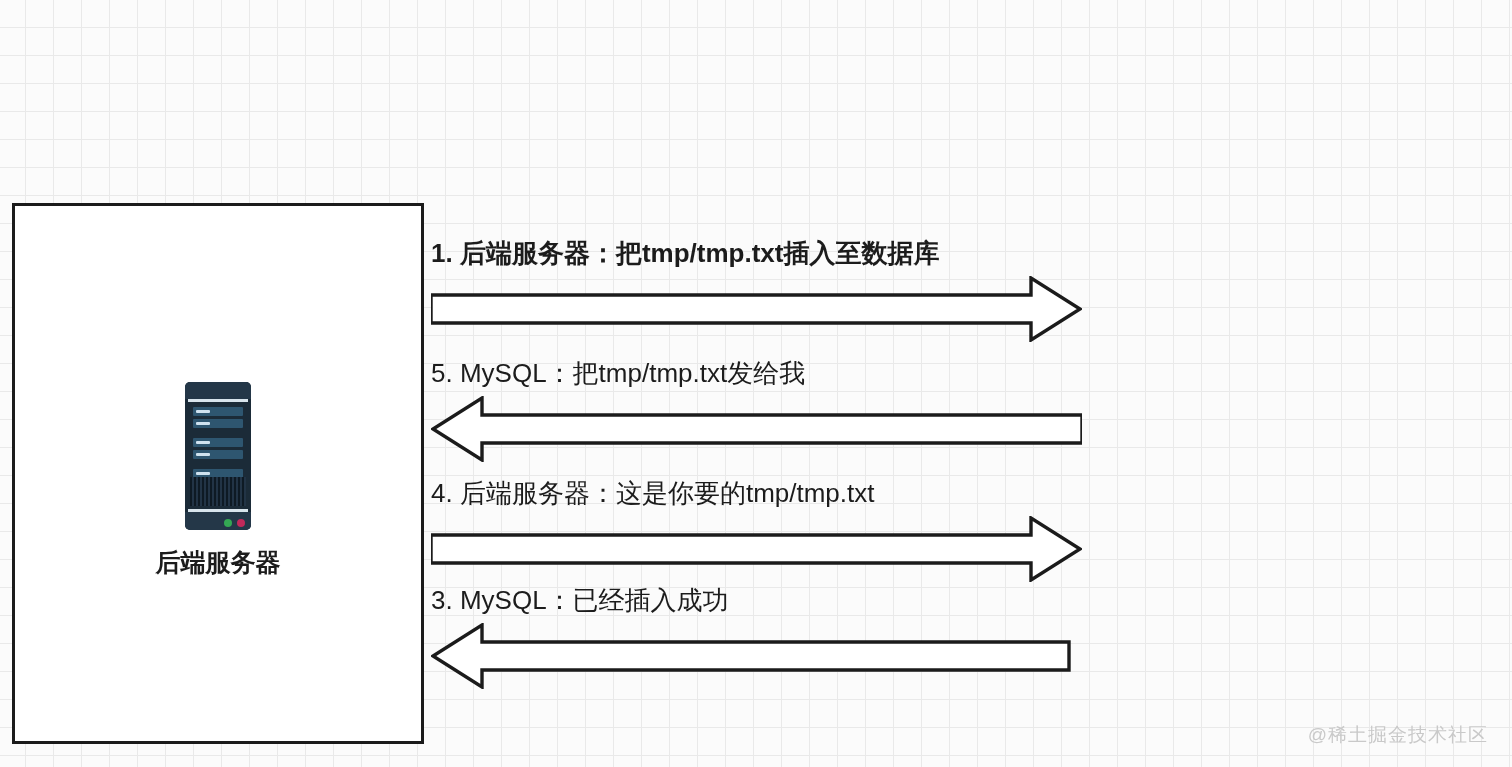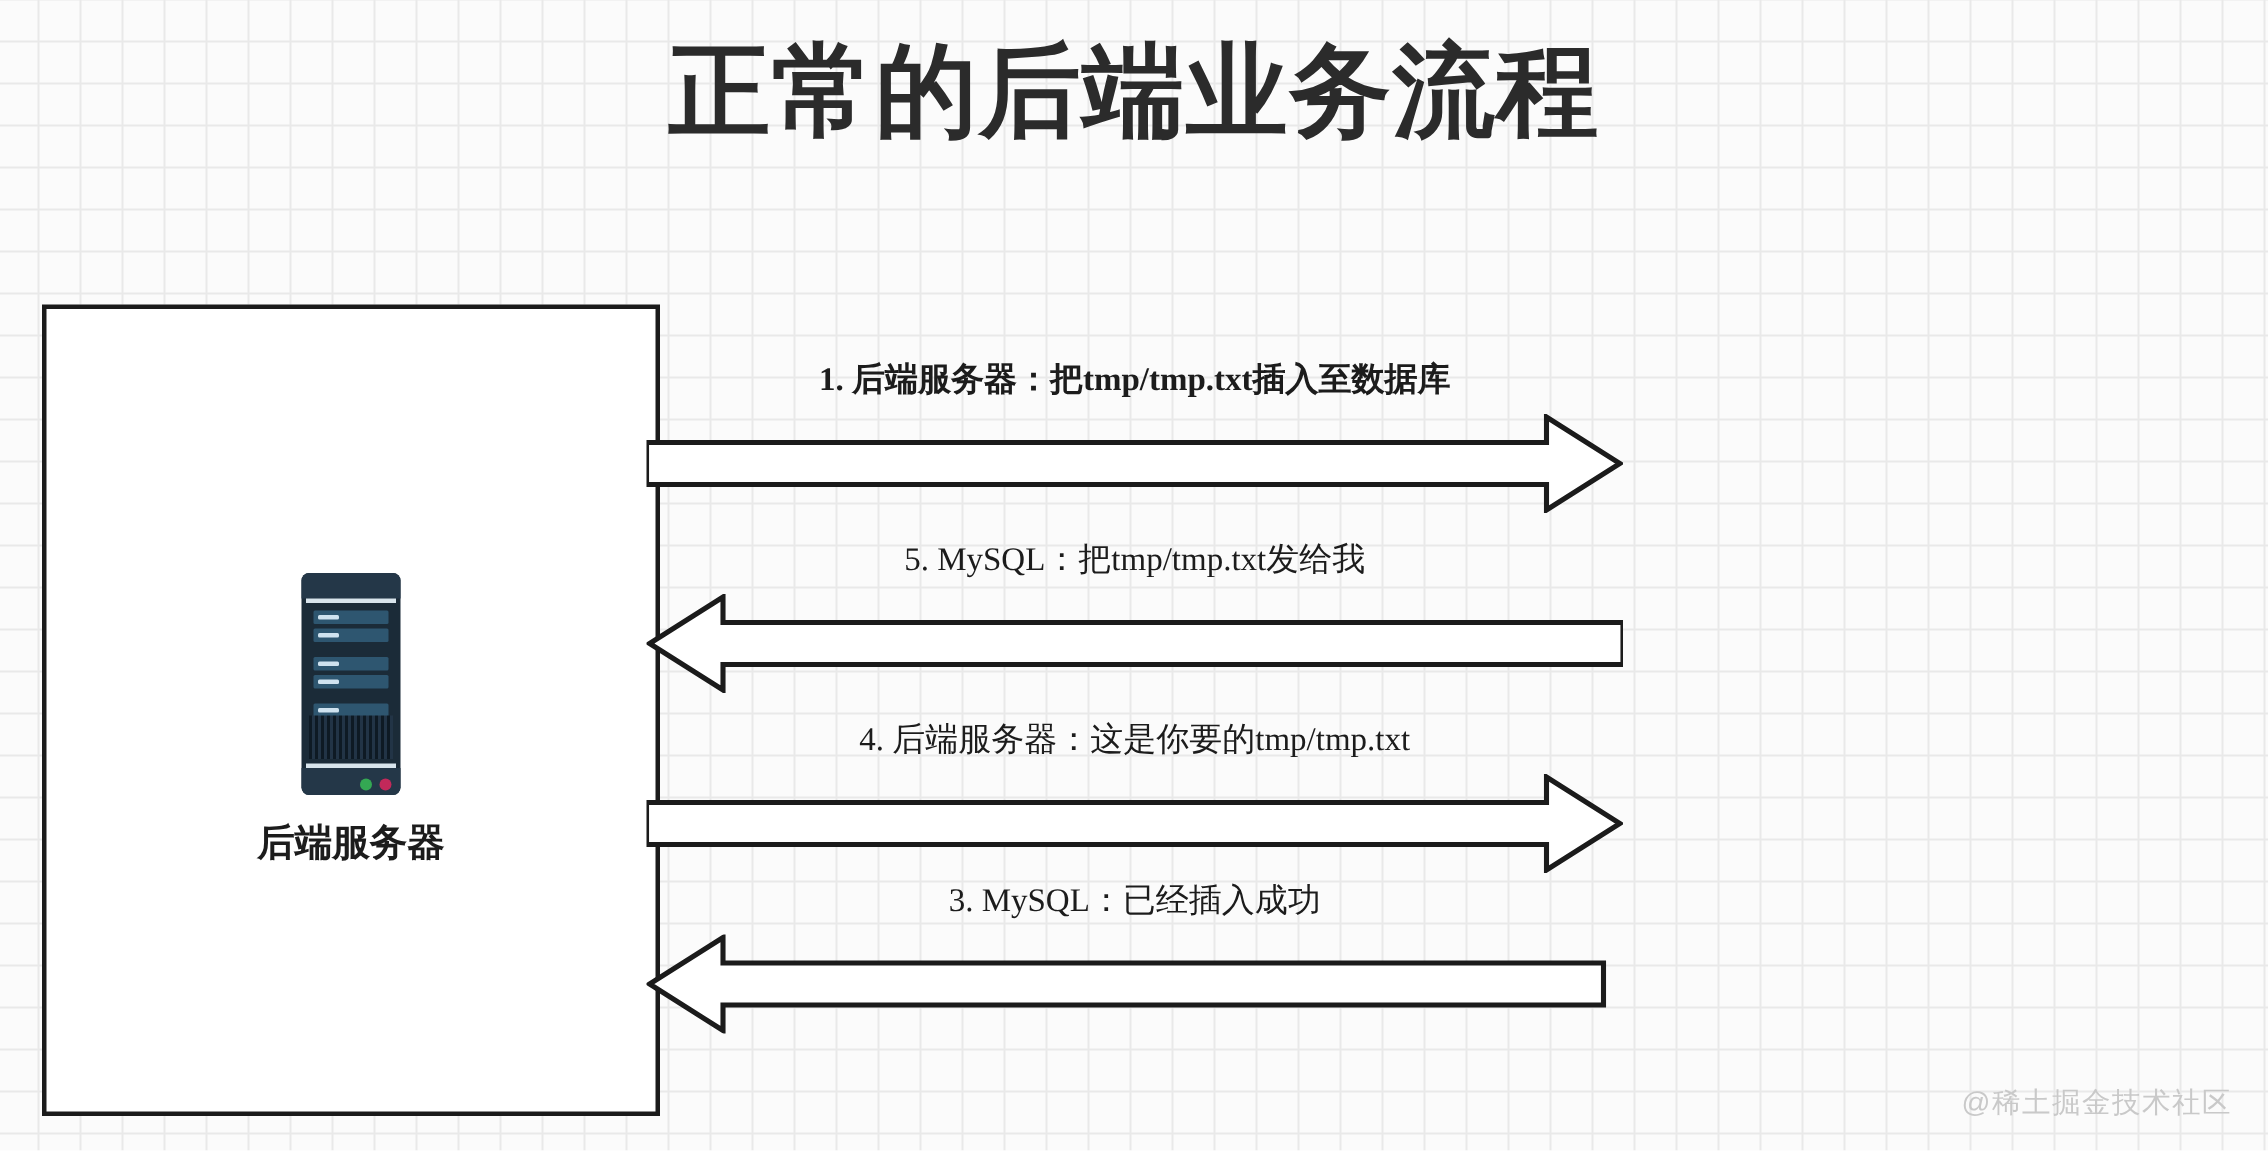--- a/index.html
+++ b/index.html
@@ -40,21 +40,21 @@
   }
 
   
   .node-box {
     position: absolute;
     background: #ffffff;
     border: 3px solid #1b1b1b;
     box-sizing: border-box;
   }
   #box-backend {
-    left: 28px;
+    left: 12px;
     top: 203px;
     width: 412px;
     height: 541px;
   }
   #box-mysql {
     left: 1080px;
     top: 203px;
     width: 412px;
     height: 541px;
   }
@@ -179,27 +179,26 @@
   #msg-1 { top: 238px; }
   #msg-2 { top: 358px; }
   #msg-3 { top: 478px; }
   #msg-4 { top: 585px; }
 
   .msg-label {
     position: absolute;
     left: 0;
     top: 0;
     width: 100%;
-    text-align: center;
-    font-size: 22px;
+    text-align: left;
+    font-size: 26px;
     font-weight: bold;
     color: #1c1c1c;
     line-height: 30px;
     white-space: nowrap;
-    font-family: Liberation Serif, serif;
   }
   .msg-label.regular { font-weight: normal; }
 
   .msg-arrow {
     position: absolute;
     left: 0;
     top: 38px;
     width: 651px;
     height: 66px;
   }
@@ -214,21 +213,20 @@
     color: #c9c9c9;
     letter-spacing: 1px;
     white-space: nowrap;
   }
 </style>
 </head>
 <body>
 
 <div id="canvas">
 
-  <div id="title">正常的后端业务流程</div>
 
   <div class="node-box" id="box-backend">
     <div class="node-inner">
       <div class="server-icon">
         <div class="srv-body"></div>
         <div class="srv-topcap"></div>
         <div class="srv-topline"></div>
         <div class="srv-baylist">
           <div class="srv-bay"></div>
           <div class="srv-bay"></div>

